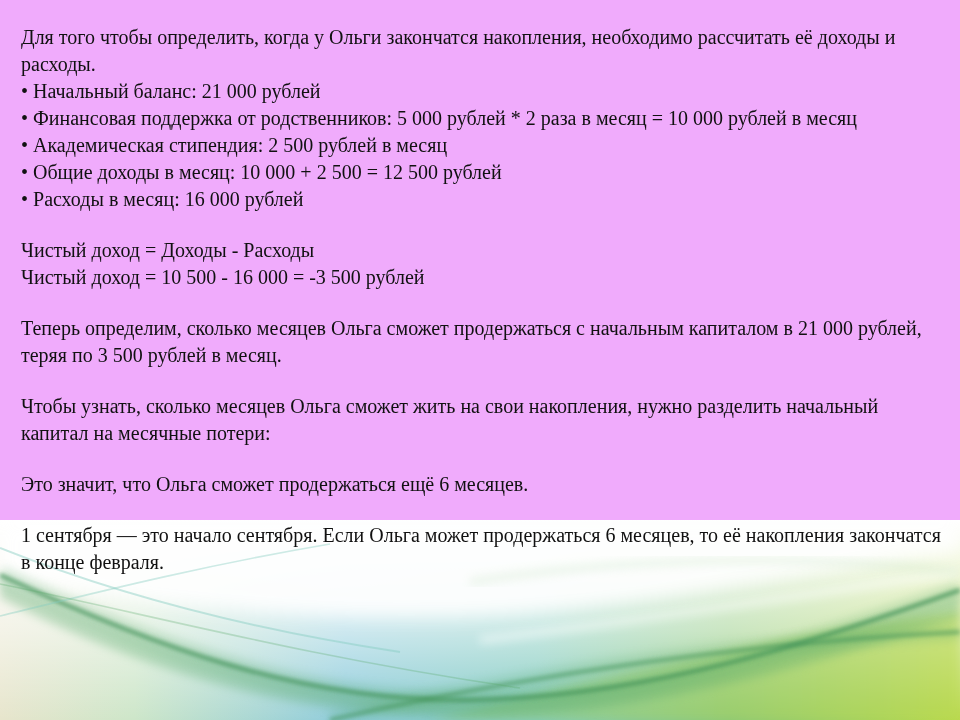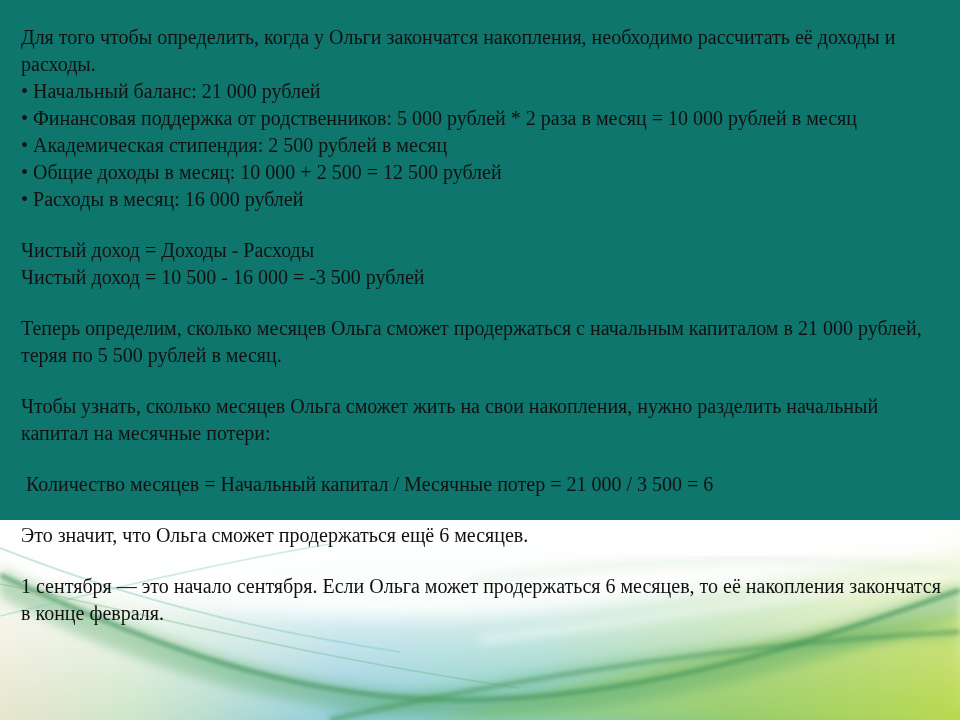--- a/index.html
+++ b/index.html
@@ -1,20 +1,20 @@
 <!DOCTYPE html>
 <html lang="ru"><head>
 <meta charset="utf-8">
 <style>
   html, body { margin: 0; padding: 0; background: #ffffff; }
   .slide {
     position: relative;
     width: 960px;
     height: 720px;
-    background: #0f766e;
+    background: #f0abfc;
     overflow: hidden;
     font-family: "Liberation Serif", "DejaVu Serif", serif;
   }
   .waves {
     position: absolute;
     left: 0;
     bottom: 0;
     width: 960px;
     height: 200px;
     display: block;
@@ -98,20 +98,19 @@
 
   <div class="content" style="color: rgb(17, 17, 17);">
     <p class="block">Для того чтобы определить, когда у Ольги закончатся накопления, необходимо рассчитать её доходы и расходы.
 • Начальный баланс: 21 000 рублей
 • Финансовая поддержка от родственников: 5 000 рублей * 2 раза в месяц = 10 000 рублей в месяц
 • Академическая стипендия: 2 500 рублей в месяц
 • Общие доходы в месяц: 10 000 + 2 500 = 12 500 рублей
 • Расходы в месяц: 16 000 рублей</p>
     <p class="block">Чистый доход = Доходы - Расходы
 Чистый доход = 10 500 - 16 000 = -3 500 рублей</p>
-    <p class="block">Теперь определим, сколько месяцев Ольга сможет продержаться с начальным капиталом в 21 000 рублей, теряя по 5 500 рублей в месяц.</p>
+    <p class="block">Теперь определим, сколько месяцев Ольга сможет продержаться с начальным капиталом в 21 000 рублей, теряя по 3 500 рублей в месяц.</p>
     <p class="block">Чтобы узнать, сколько месяцев Ольга сможет жить на свои накопления, нужно разделить начальный капитал на месячные потери:</p>
-    <p class="block"> Количество месяцев = Начальный капитал / Месячные потер = 21 000 / 3 500 = 6</p>
     <p class="block">Это значит, что Ольга сможет продержаться ещё 6 месяцев.</p>
     <p class="block">1 сентября — это начало сентября. Если Ольга может продержаться 6 месяцев, то её накопления закончатся в конце февраля.</p>
   </div>
 
 </div>
 
 </body></html>

